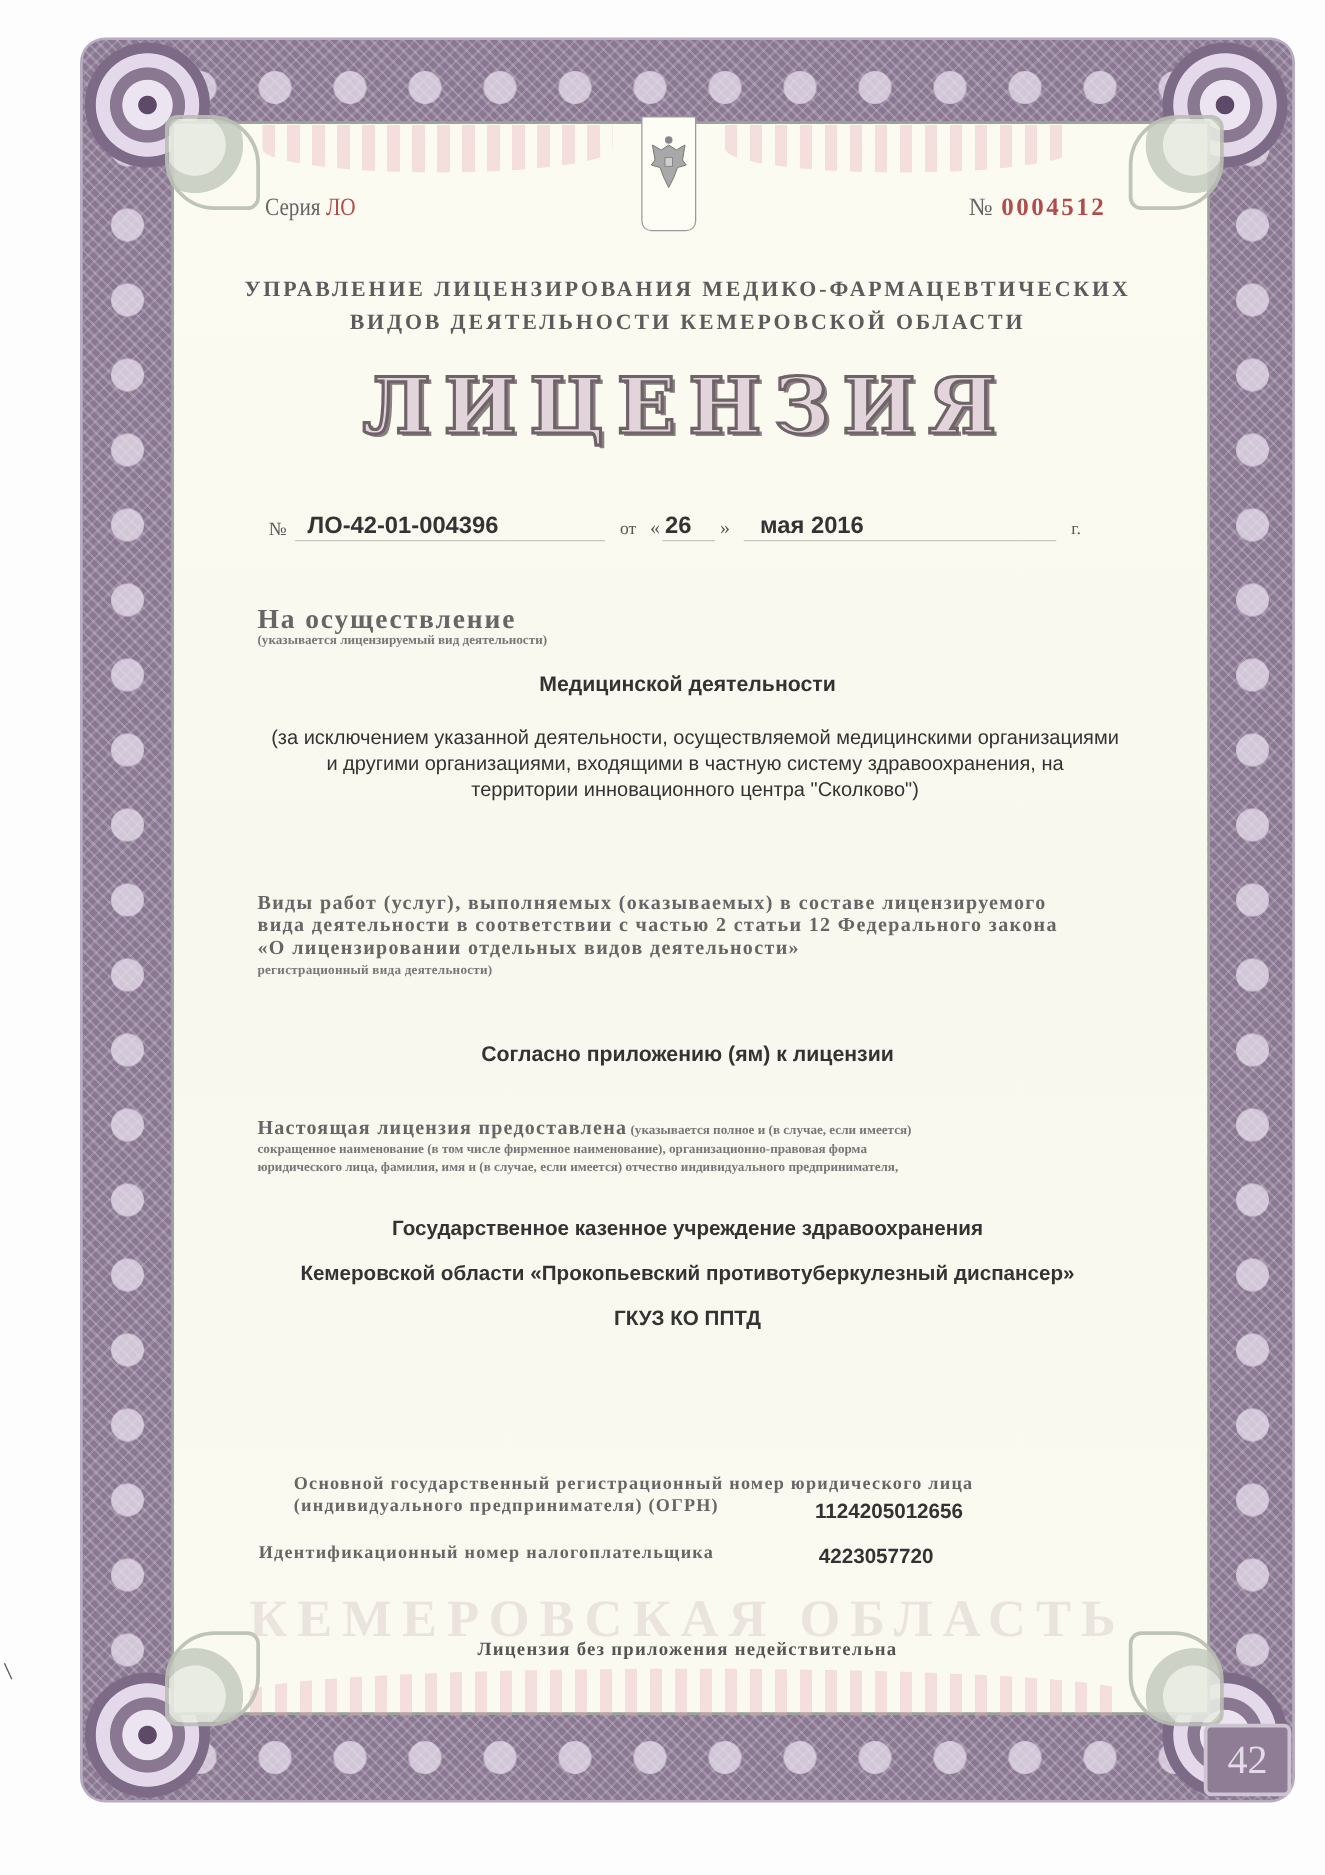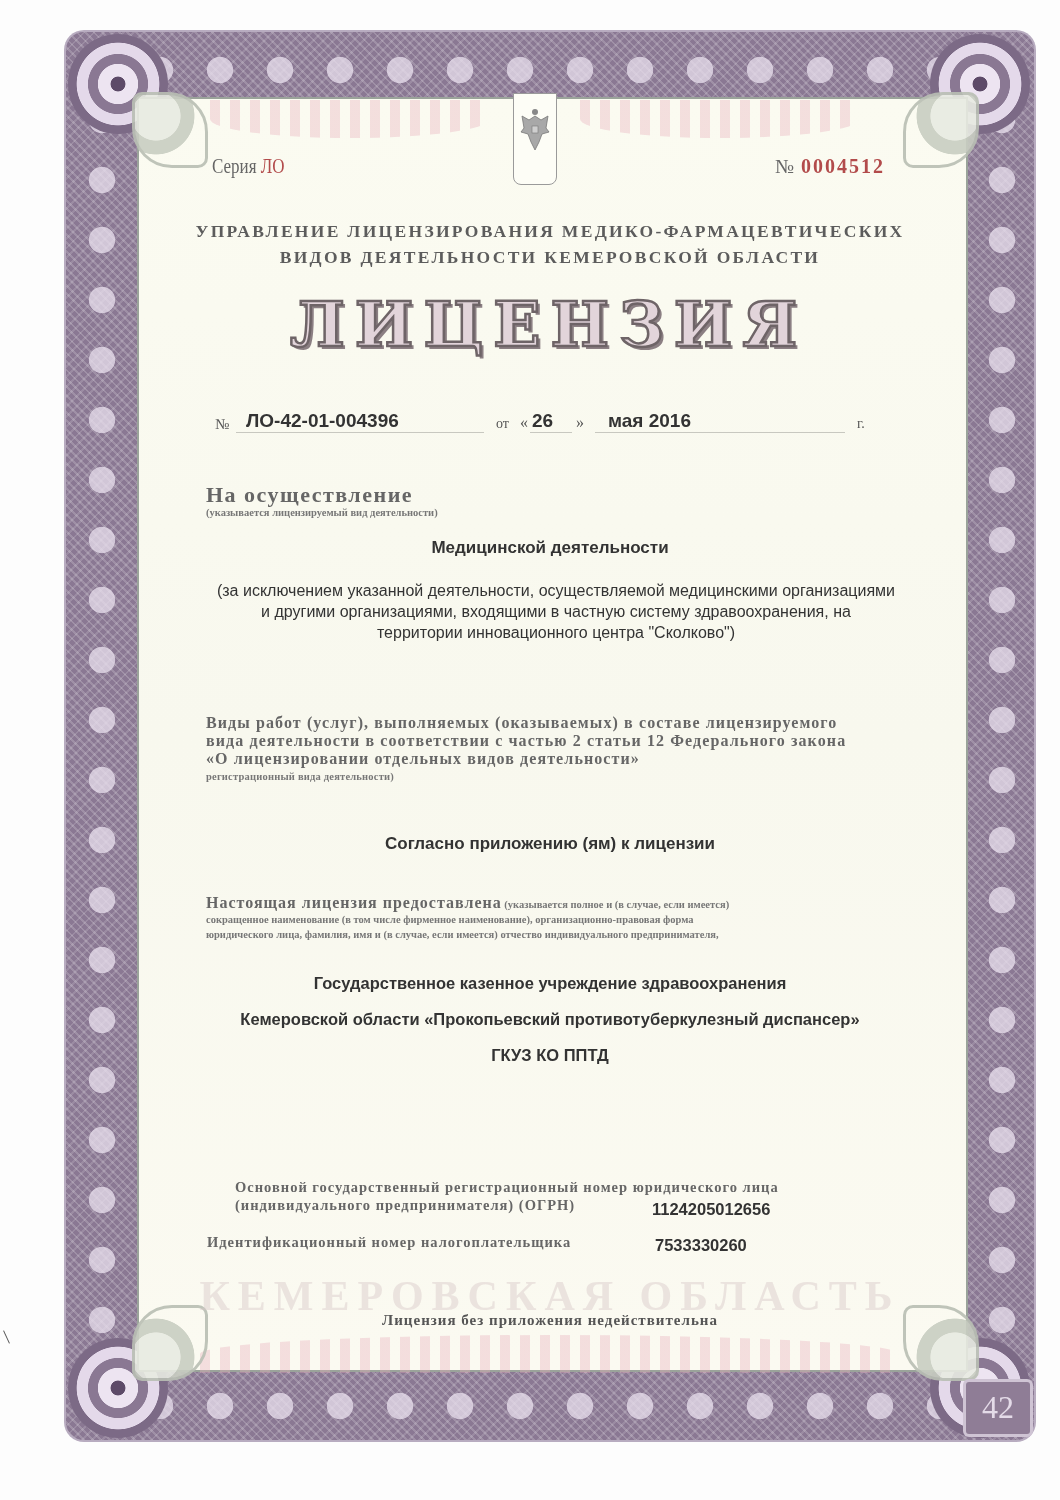--- a/index.html
+++ b/index.html
@@ -214,18 +214,18 @@
 <div class="abs org org1">Государственное казенное учреждение здравоохранения</div>
 <div class="abs org org2">Кемеровской области «Прокопьевский противотуберкулезный диспансер»</div>
 <div class="abs org org3">ГКУЗ КО ППТД</div>
 
 <div class="abs ogrn-label">
   <div>Основной государственный регистрационный номер юридического лица</div>
   <div>(индивидуального предпринимателя) (ОГРН)</div>
 </div>
 <div class="abs ogrn-value">1124205012656</div>
 <div class="abs inn-label">Идентификационный номер налогоплательщика</div>
-<div class="abs inn-value">7533330260</div>
+<div class="abs inn-value">4223057720</div>
 
 <div class="abs footer-note">Лицензия без приложения недействительна</div>
 
 <div class="region-badge">42</div>
 <div class="scan-mark"></div>
 
 </body></html>

